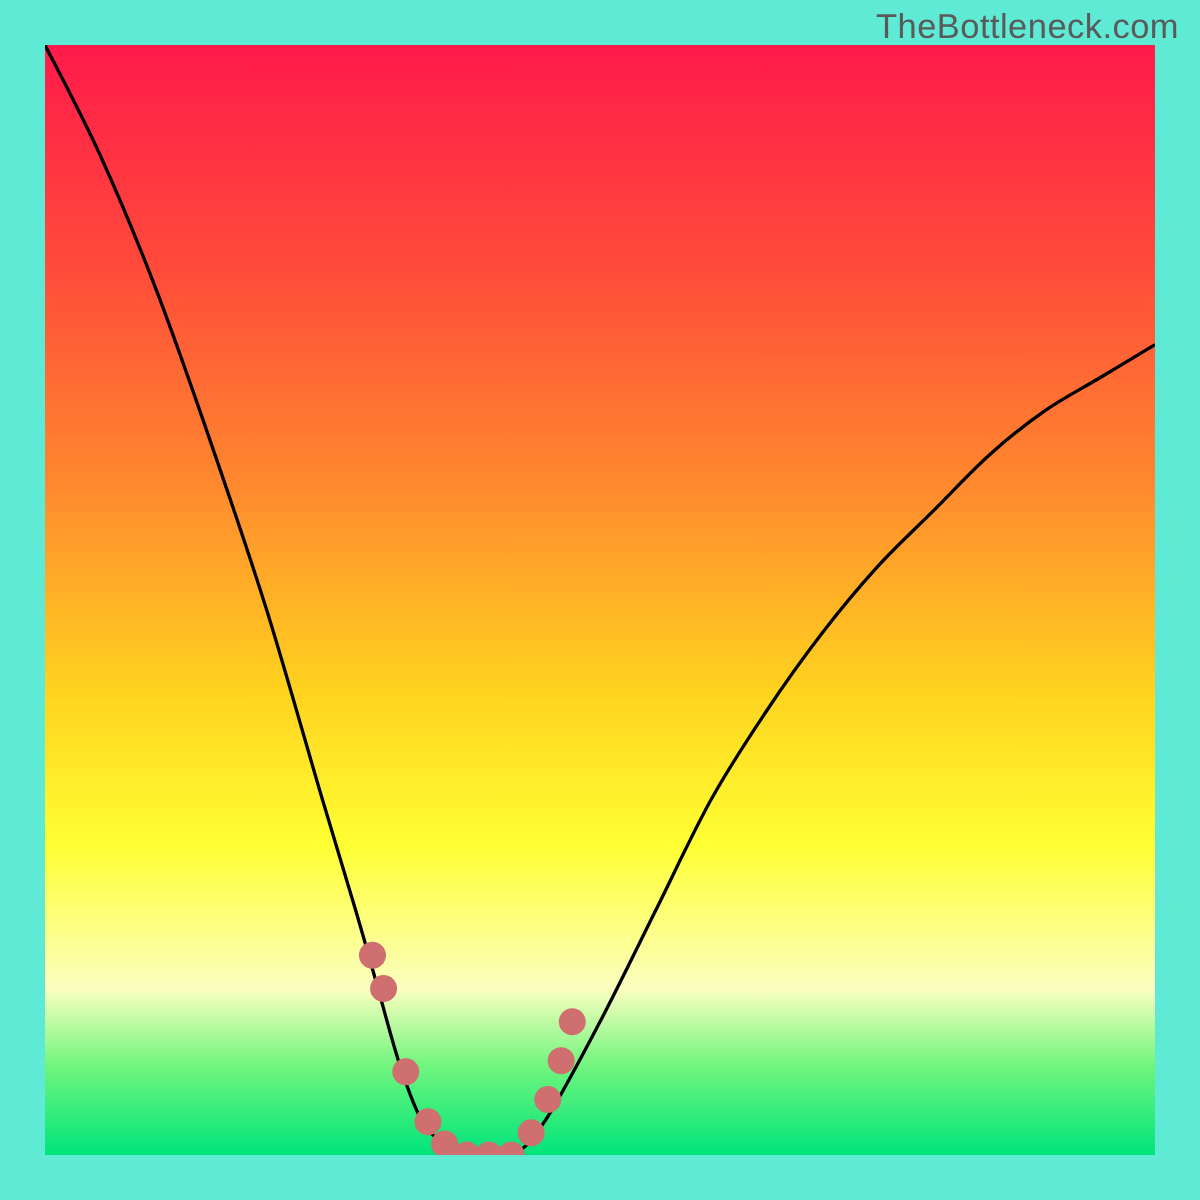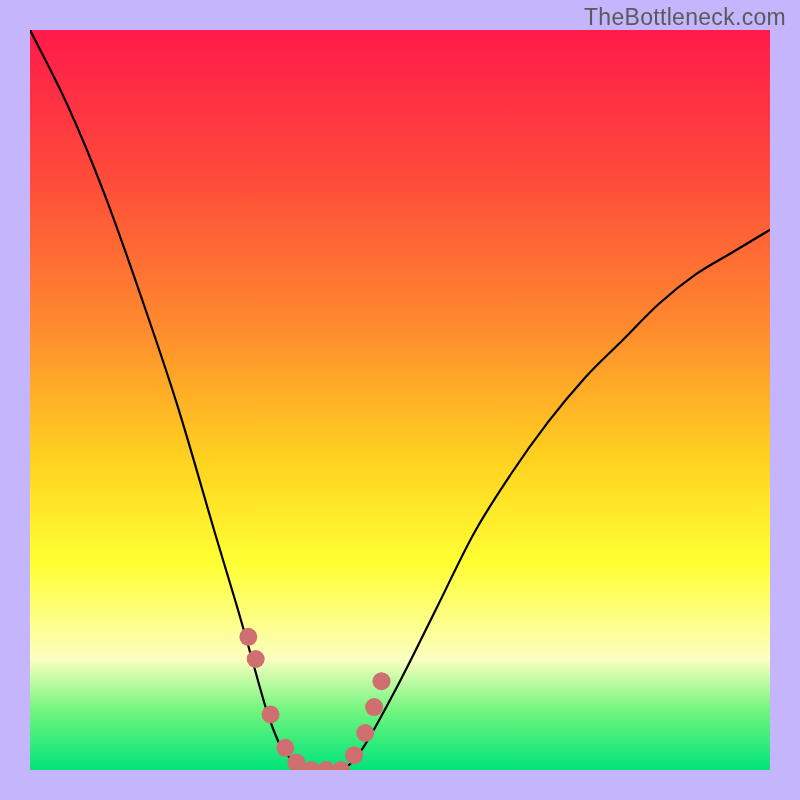--- a/index.html
+++ b/index.html
@@ -6,21 +6,21 @@
     margin: 0;
     padding: 0;
     width: 800px;
     height: 800px;
     overflow: hidden;
     font-family: Arial, Helvetica, sans-serif;
   }
   .frame {
     width: 800px;
     height: 800px;
-    background: #c4b5fd;
+    background: #5eead4;
     position: relative;
     box-sizing: border-box;
   }
   .plot-area {
     position: absolute;
     top: 30px;
     left: 30px;
     width: 740px;
     height: 740px;
     overflow: hidden;

